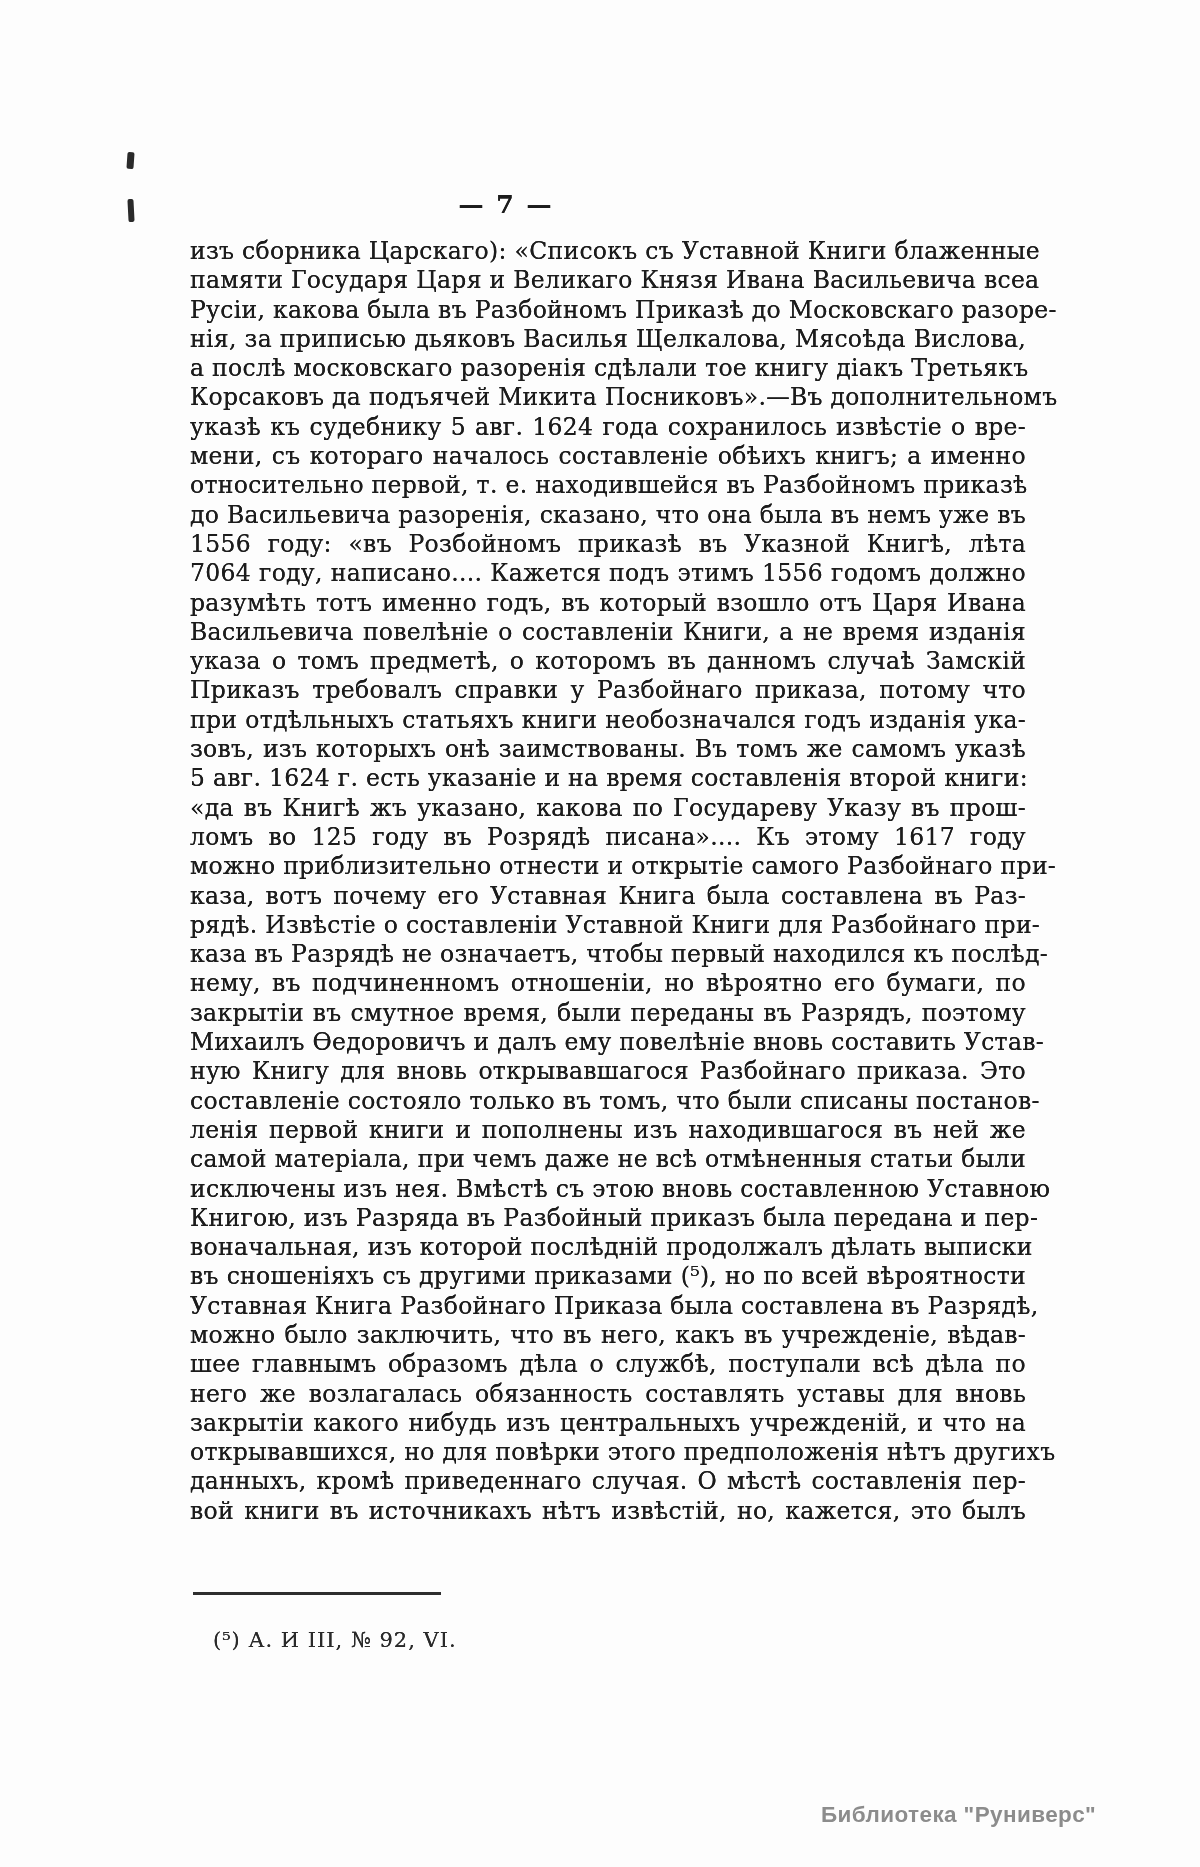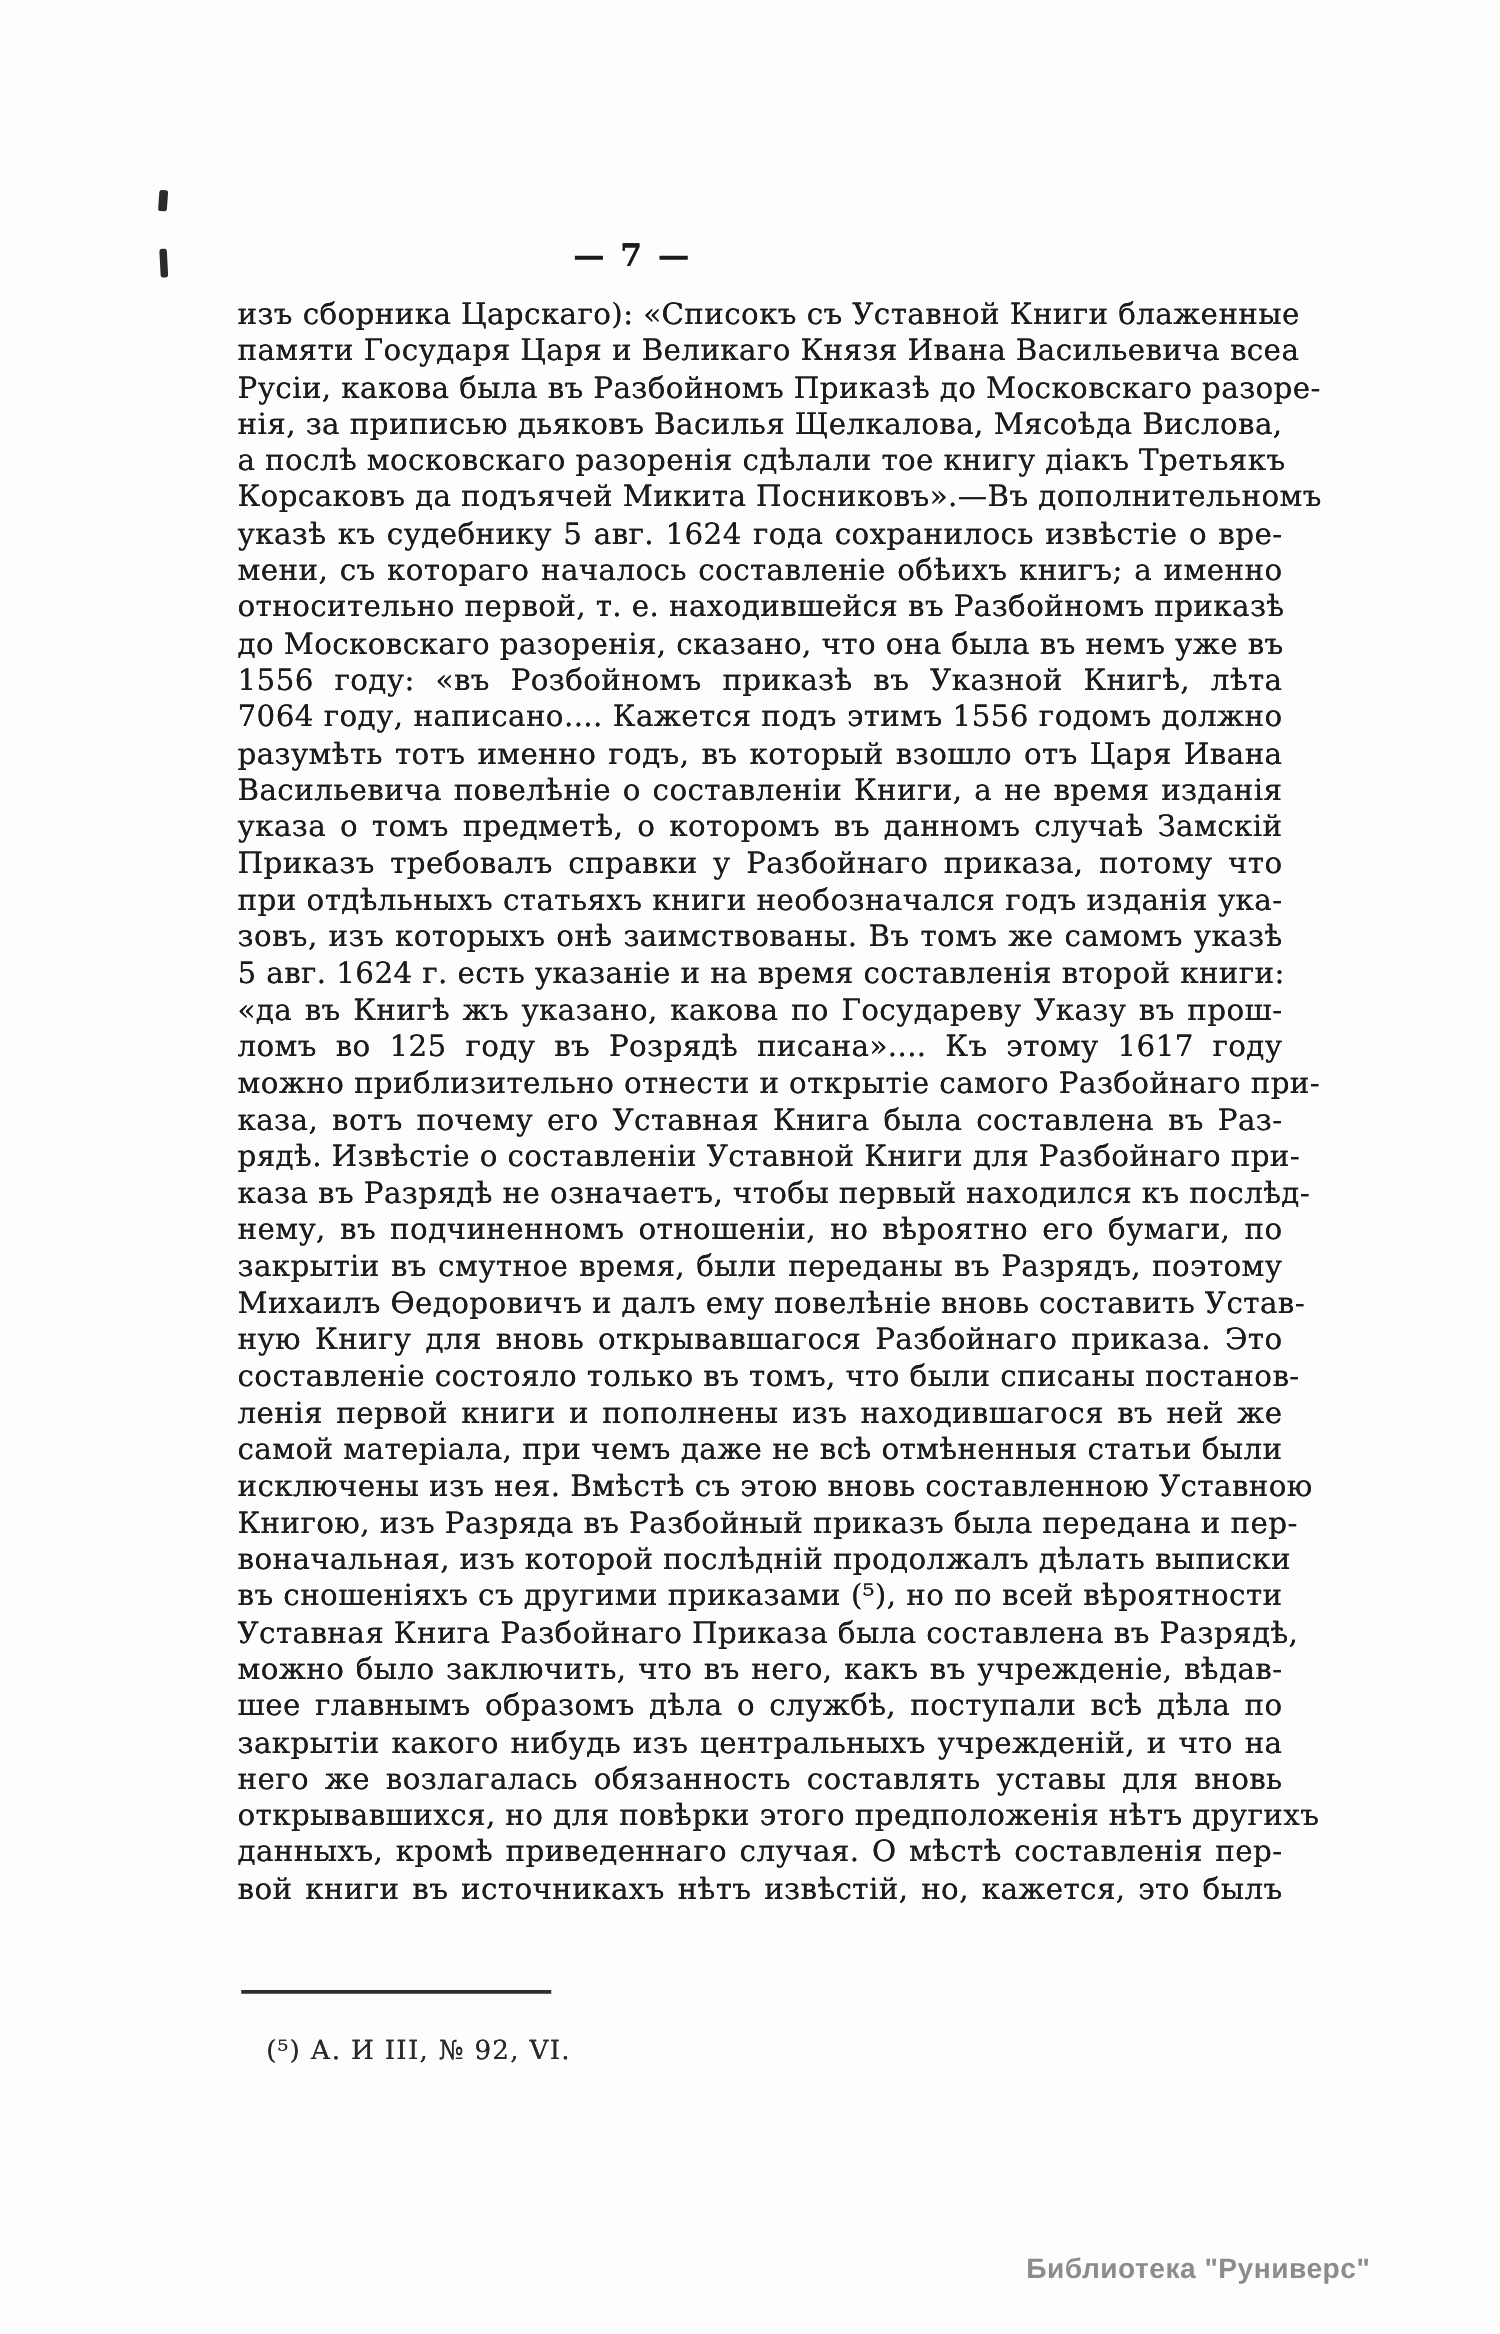--- a/index.html
+++ b/index.html
@@ -85,21 +85,21 @@
   <div class="body-text">
       <div class="line">изъ сборника Царскаго): «Списокъ съ Уставной Книги блаженные</div>
       <div class="line">памяти Государя Царя и Великаго Князя Ивана Васильевича всеа</div>
       <div class="line">Русіи, какова была въ Разбойномъ Приказѣ до Московскаго разоре-</div>
       <div class="line">нія, за приписью дьяковъ Василья Щелкалова, Мясоѣда Вислова,</div>
       <div class="line">а послѣ московскаго разоренія сдѣлали тое книгу діакъ Третьякъ</div>
       <div class="line">Корсаковъ да подъячей Микита Посниковъ».—Въ дополнительномъ</div>
       <div class="line">указѣ къ судебнику 5 авг. 1624 года сохранилось извѣстіе о вре-</div>
       <div class="line">мени, съ котораго началось составленіе обѣихъ книгъ; а именно</div>
       <div class="line">относительно первой, т. е. находившейся въ Разбойномъ приказѣ</div>
-      <div class="line">до Московскаго разоренія, сказано, что она была въ немъ уже въ</div>
+      <div class="line">до Васильевича разоренія, сказано, что она была въ немъ уже въ</div>
       <div class="line">1556 году: «въ Розбойномъ приказѣ въ Указной Книгѣ, лѣта</div>
       <div class="line">7064 году, написано.... Кажется подъ этимъ 1556 годомъ должно</div>
       <div class="line">разумѣть тотъ именно годъ, въ который взошло отъ Царя Ивана</div>
       <div class="line">Васильевича повелѣніе о составленіи Книги, а не время изданія</div>
       <div class="line">указа о томъ предметѣ, о которомъ въ данномъ случаѣ Замскій</div>
       <div class="line">Приказъ требовалъ справки у Разбойнаго приказа, потому что</div>
       <div class="line">при отдѣльныхъ статьяхъ книги необозначался годъ изданія ука-</div>
       <div class="line">зовъ, изъ которыхъ онѣ заимствованы. Въ томъ же самомъ указѣ</div>
       <div class="line">5 авг. 1624 г. есть указаніе и на время составленія второй книги:</div>
       <div class="line">«да въ Книгѣ жъ указано, какова по Государеву Указу въ прош-</div>
@@ -115,22 +115,22 @@
       <div class="line">составленіе состояло только въ томъ, что были списаны постанов-</div>
       <div class="line">ленія первой книги и пополнены изъ находившагося въ ней же</div>
       <div class="line">самой матеріала, при чемъ даже не всѣ отмѣненныя статьи были</div>
       <div class="line">исключены изъ нея. Вмѣстѣ съ этою вновь составленною Уставною</div>
       <div class="line">Книгою, изъ Разряда въ Разбойный приказъ была передана и пер-</div>
       <div class="line">воначальная, изъ которой послѣдній продолжалъ дѣлать выписки</div>
       <div class="line">въ сношеніяхъ съ другими приказами (⁵), но по всей вѣроятности</div>
       <div class="line">Уставная Книга Разбойнаго Приказа была составлена въ Разрядѣ,</div>
       <div class="line">можно было заключить, что въ него, какъ въ учрежденіе, вѣдав-</div>
       <div class="line">шее главнымъ образомъ дѣла о службѣ, поступали всѣ дѣла по</div>
+      <div class="line">него же возлагалась обязанность составлять уставы для вновь</div>
       <div class="line">закрытіи какого нибудь изъ центральныхъ учрежденій, и что на</div>
-      <div class="line">него же возлагалась обязанность составлять уставы для вновь</div>
       <div class="line">открывавшихся, но для повѣрки этого предположенія нѣтъ другихъ</div>
       <div class="line">данныхъ, кромѣ приведеннаго случая. О мѣстѣ составленія пер-</div>
       <div class="line">вой книги въ источникахъ нѣтъ извѣстій, но, кажется, это былъ</div>
     </div>
 
   <div class="footnote-rule"></div>
 
   <div class="footnote">(⁵) А. И III, № 92, VI.</div>
 
   <div class="watermark">Библиотека "Руниверс"</div>

